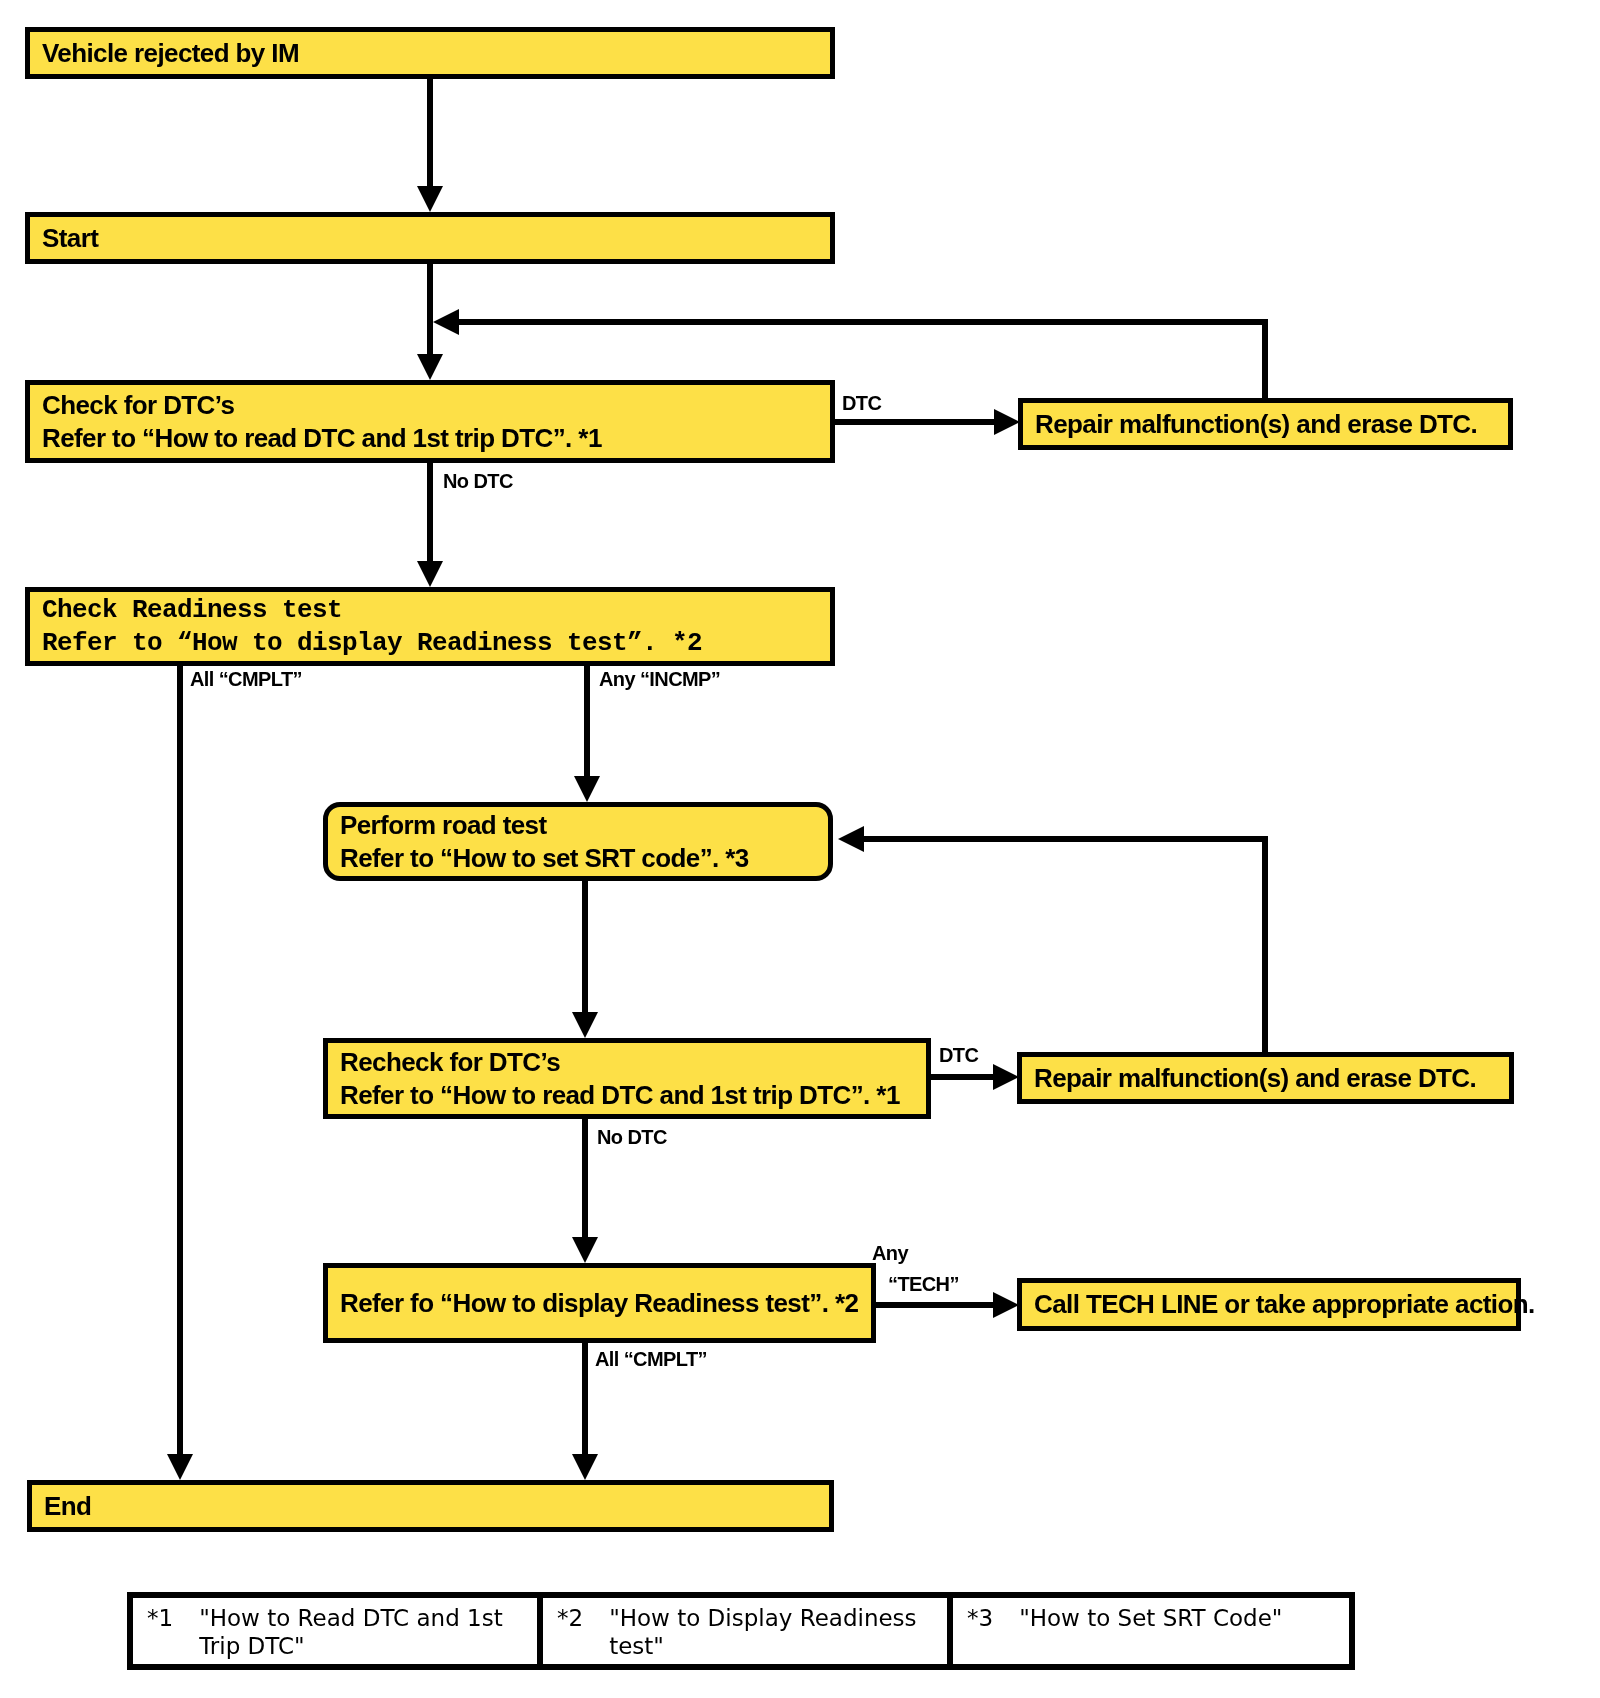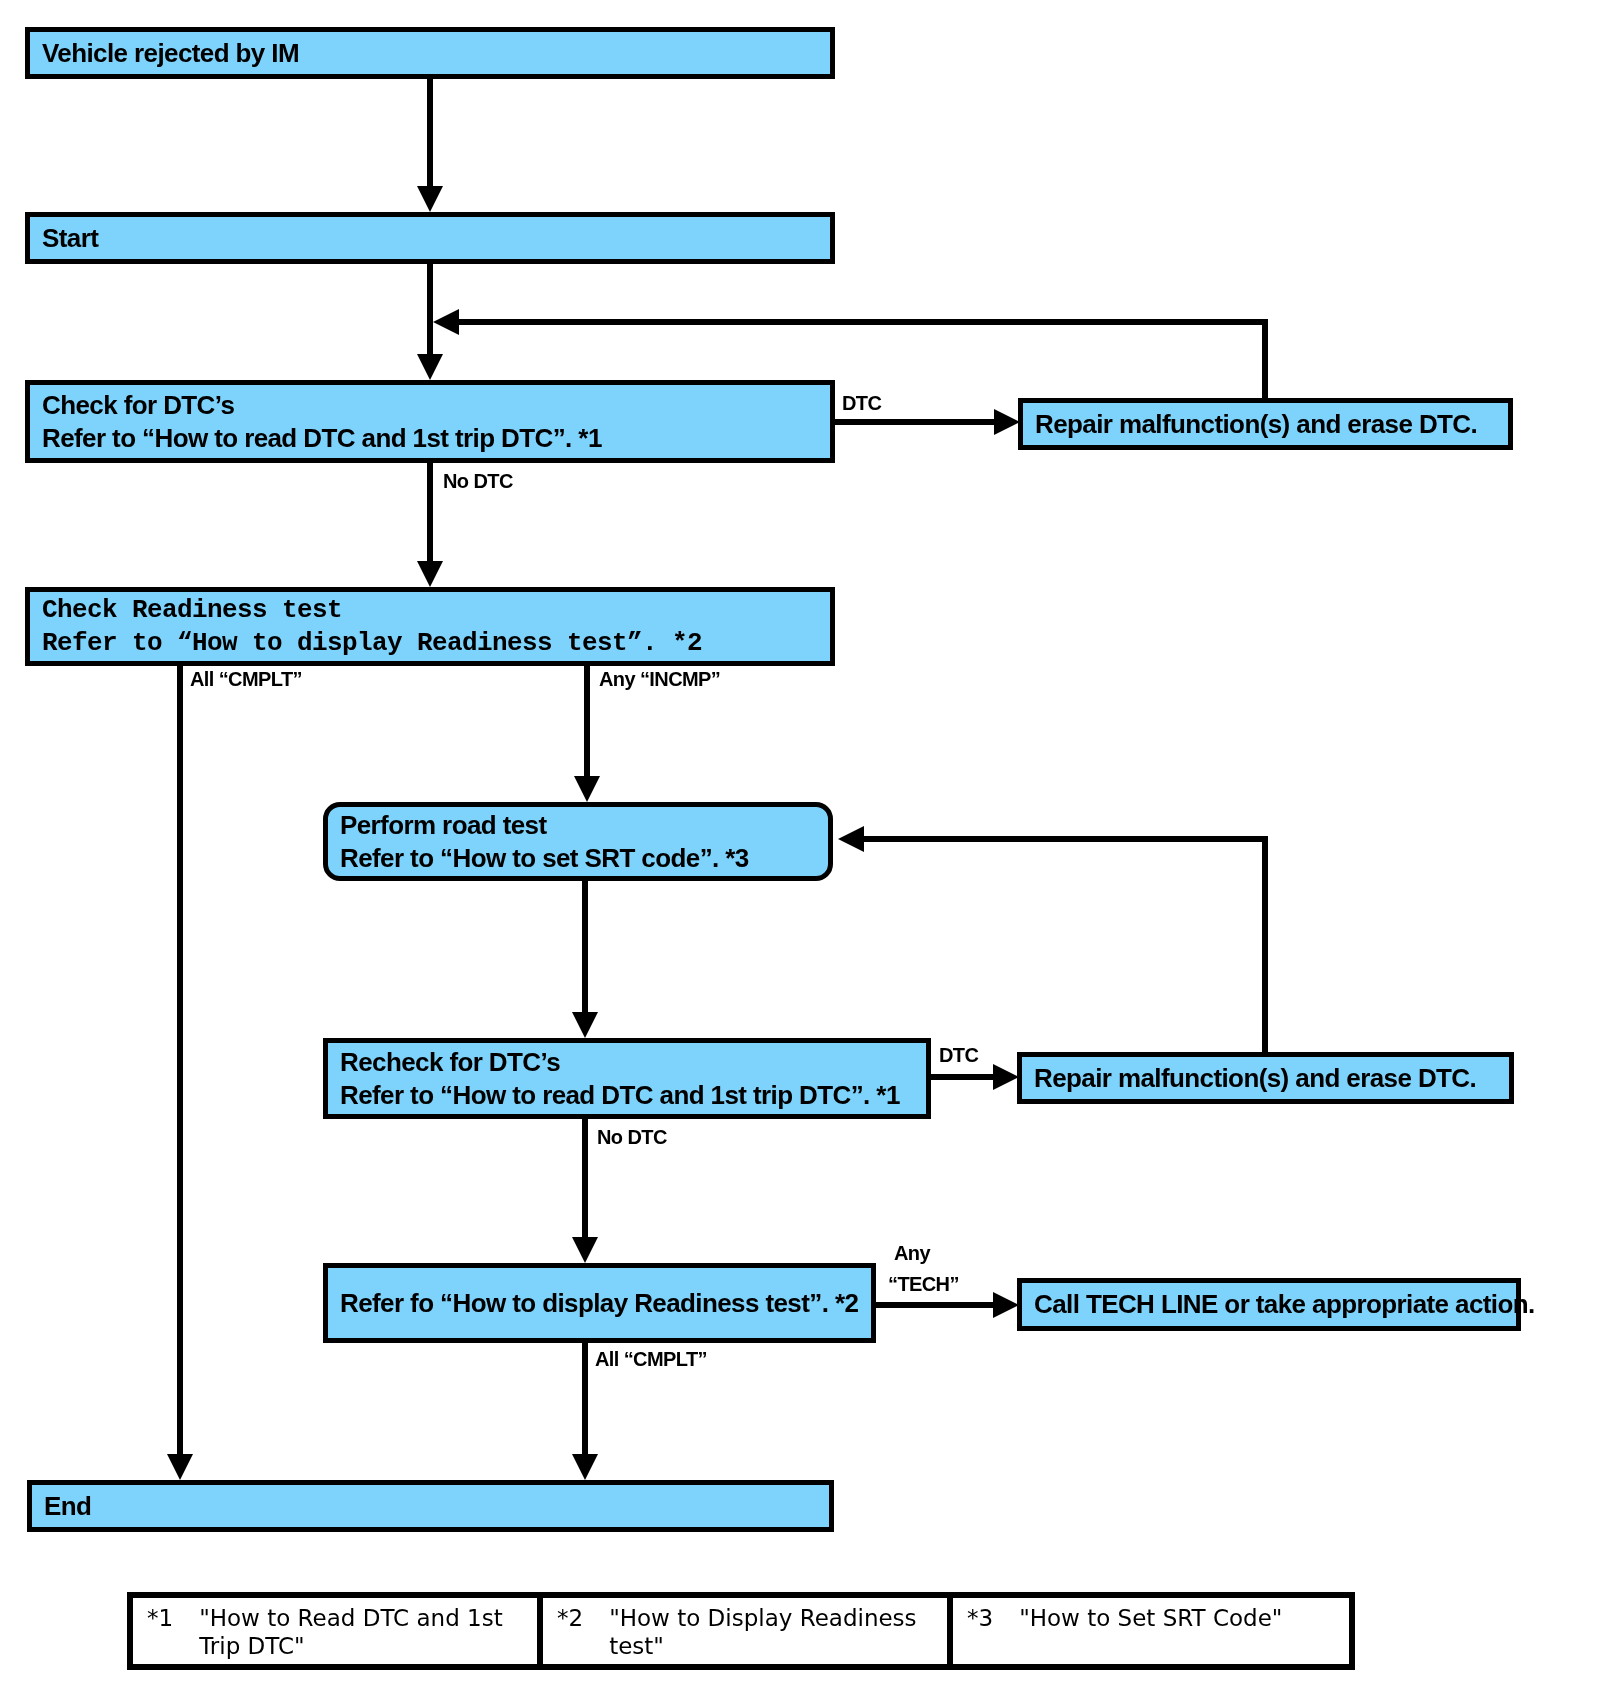--- a/index.html
+++ b/index.html
@@ -7,21 +7,21 @@
     position: relative;
     width: 1600px;
     height: 1698px;
     background: #ffffff;
     font-family: "Liberation Sans", sans-serif;
     color: #000000;
     overflow: hidden;
   }
   .node {
     position: absolute;
-    background: #7dd3fc;
+    background: #fde047;
     border: 5px solid #000000;
     box-sizing: border-box;
     display: flex;
     flex-direction: column;
     justify-content: center;
     padding: 21px 12px;
     font-weight: bold;
     font-size: 26px;
     letter-spacing: -0.6px;
     line-height: 1.25;
@@ -152,21 +152,21 @@
   <div class="node" style="left:27px; top:1480px; width:807px; height:48px;">
     <span>End</span>
   </div>
 
   <div class="edge-label" style="left:842px; top:392px;">DTC</div>
   <div class="edge-label" style="left:443px; top:470px;">No DTC</div>
   <div class="edge-label" style="left:190px; top:668px;">All “CMPLT”</div>
   <div class="edge-label" style="left:599px; top:668px;">Any “INCMP”</div>
   <div class="edge-label" style="left:939px; top:1044px;">DTC</div>
   <div class="edge-label" style="left:597px; top:1126px;">No DTC</div>
-  <div class="edge-label" style="left:894px; top:1242px;">Any</div>
+  <div class="edge-label" style="left:872px; top:1242px;">Any</div>
   <div class="edge-label" style="left:888px; top:1273px;">“TECH”</div>
   <div class="edge-label" style="left:595px; top:1348px;">All “CMPLT”</div>
 
   <div class="footnote-table">
     <div class="footnote-cell c1">
       <span class="fn-marker">*1</span>
       <span class="fn-text">"How to Read DTC and 1st Trip DTC"</span>
     </div>
     <div class="footnote-cell c2">
       <span class="fn-marker">*2</span>

